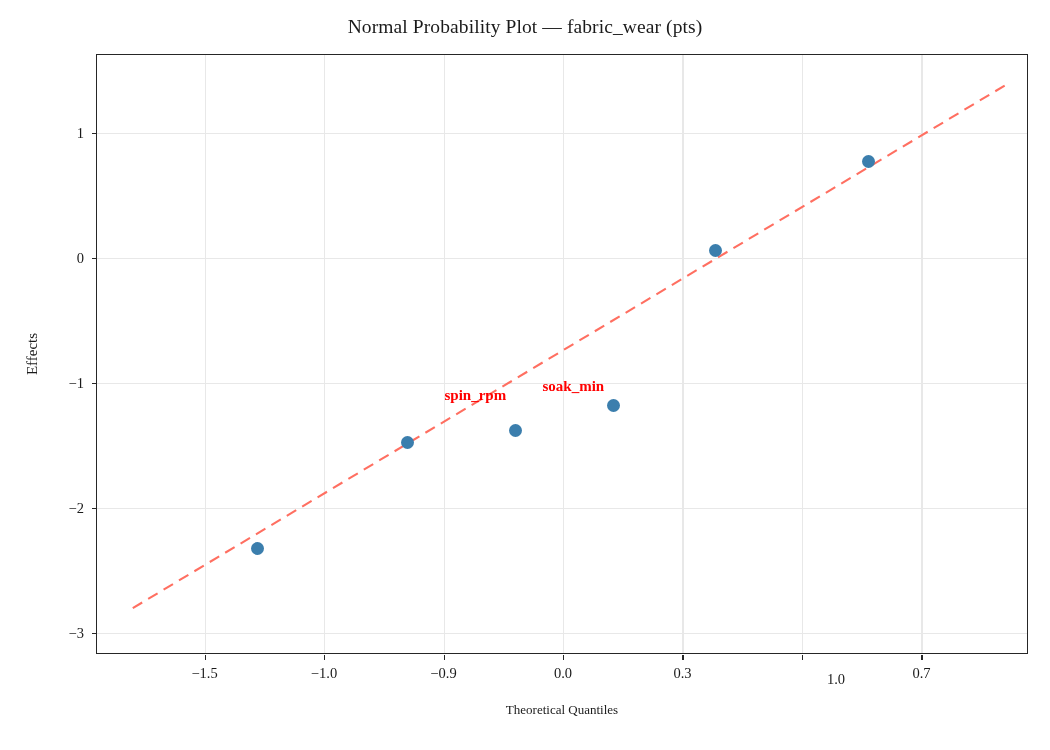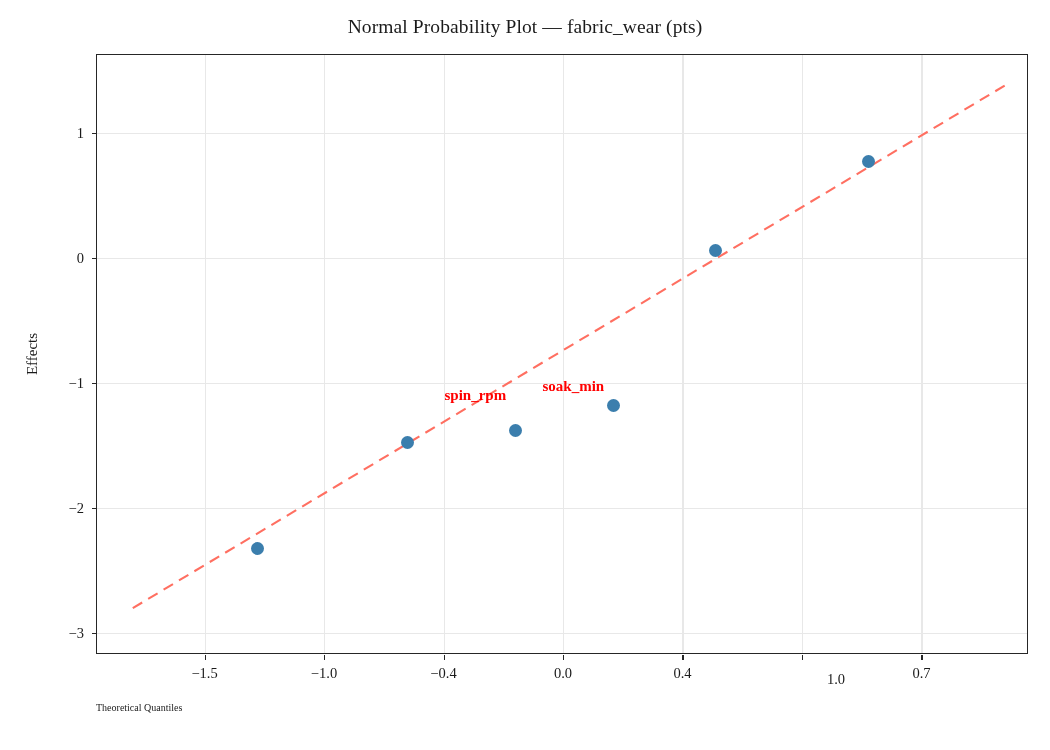--- a/index.html
+++ b/index.html
@@ -78,22 +78,22 @@
     transform: translate(-100%, -50%);
     font-size: 14.5px;
     color: #1a1a1a;
     white-space: nowrap;
   }
   #xlabel {
     position: absolute;
     left: 96px;
     top: 702px;
     width: 932px;
-    text-align: left;
-    font-size: 10px;
+    text-align: center;
+    font-size: 13px;
     color: #1a1a1a;
   }
   #ylabel {
     position: absolute;
     left: 11px;
     top: 354px;
     transform: translateY(-50%) rotate(-90deg);
     transform-origin: center center;
     font-size: 15px;
     color: #1a1a1a;
@@ -156,25 +156,25 @@
         <div class="data-point" style="left: 618.944px; top: 195px; background: rgb(59, 126, 173);"></div>
         <div class="data-point" style="left: 771.887px; top: 106.25px; background: rgb(59, 126, 173);"></div>
         <div class="point-annotation" style="left: 409.205px; top: 340px; color: rgb(255, 0, 0);">spin_rpm</div>
         <div class="point-annotation" style="left: 507.185px; top: 331px; color: rgb(255, 0, 0);">soak_min</div>
       </div>
   <div class="tick-mark-x" style="left: 107.538px;"></div>
       <div class="tick-label-x" style="left: 107.538px;">−1.5</div>
       <div class="tick-mark-x" style="left: 227.026px;"></div>
       <div class="tick-label-x" style="left: 227.026px; text-align: center;">−1.0</div>
       <div class="tick-mark-x" style="left: 346.513px;"></div>
-      <div class="tick-label-x" style="left: 346.513px;">−0.4</div>
+      <div class="tick-label-x" style="left: 346.513px;">−0.9</div>
       <div class="tick-mark-x" style="left: 466px;"></div>
       <div class="tick-label-x" style="left: 466px;">0.0</div>
       <div class="tick-mark-x" style="left: 585.487px;"></div>
-      <div class="tick-label-x" style="left: 585.487px;">0.4</div>
+      <div class="tick-label-x" style="left: 585.487px;">0.3</div>
       <div class="tick-mark-x" style="left: 704.974px;"></div>
       <div class="tick-label-x" style="left: 739px; margin-top: 6px;">1.0</div>
       <div class="tick-mark-x" style="left: 824.462px;"></div>
       <div class="tick-label-x" style="left: 824.462px;">0.7</div>
       <div class="tick-mark-y" style="top: 77.5px;"></div>
       <div class="tick-label-y" style="top: 77.5px;">1</div>
       <div class="tick-mark-y" style="top: 202.5px;"></div>
       <div class="tick-label-y" style="top: 202.5px;">0</div>
       <div class="tick-mark-y" style="top: 327.5px;"></div>
       <div class="tick-label-y" style="top: 327.5px;">−1</div>

